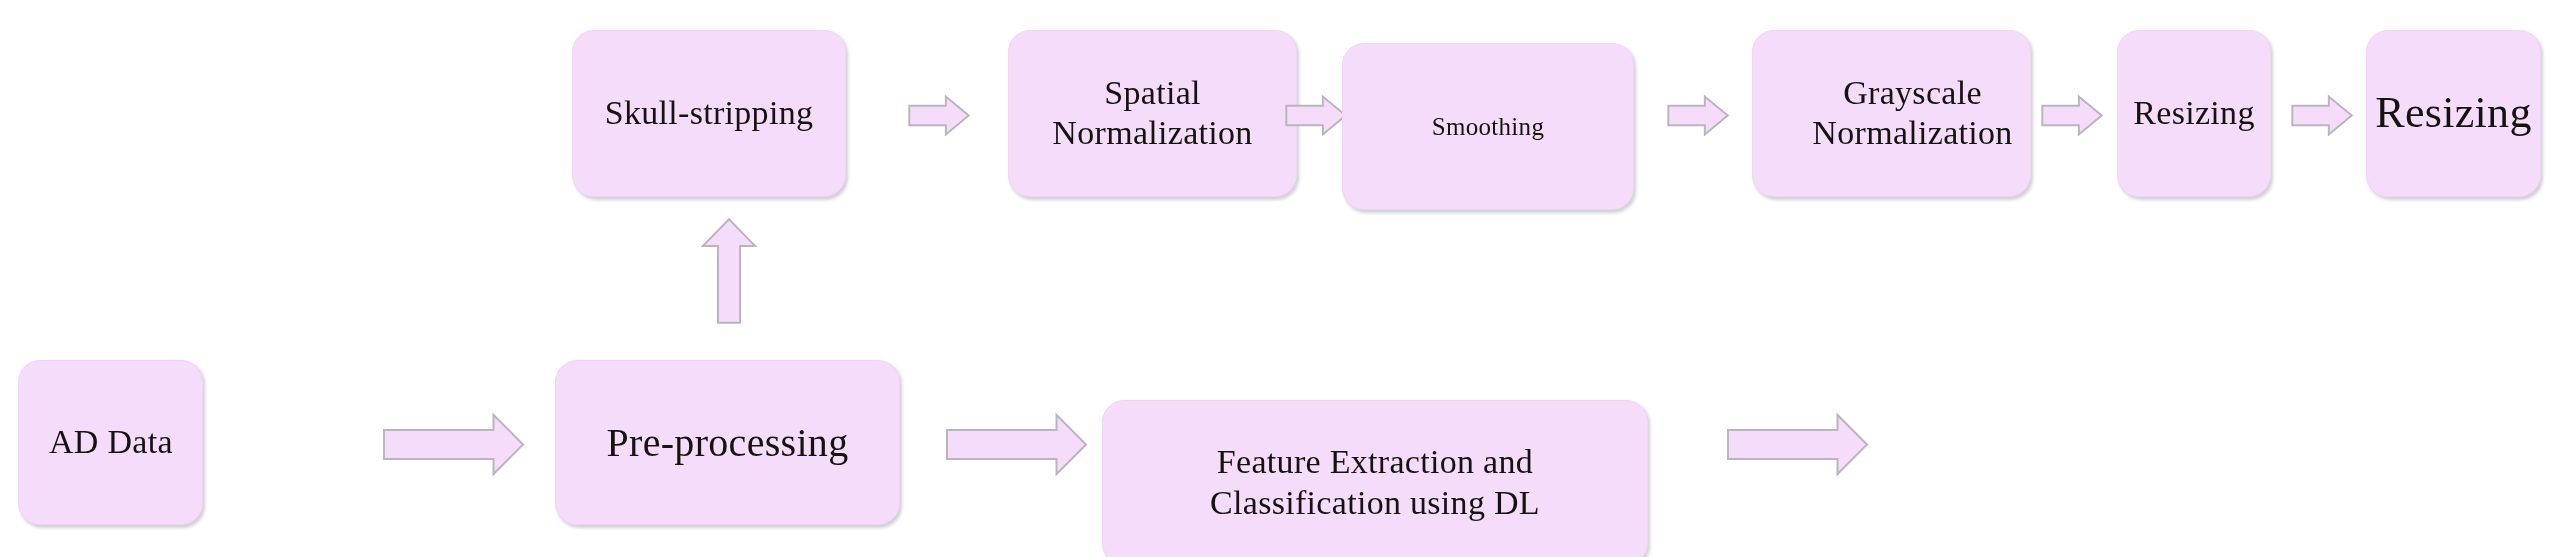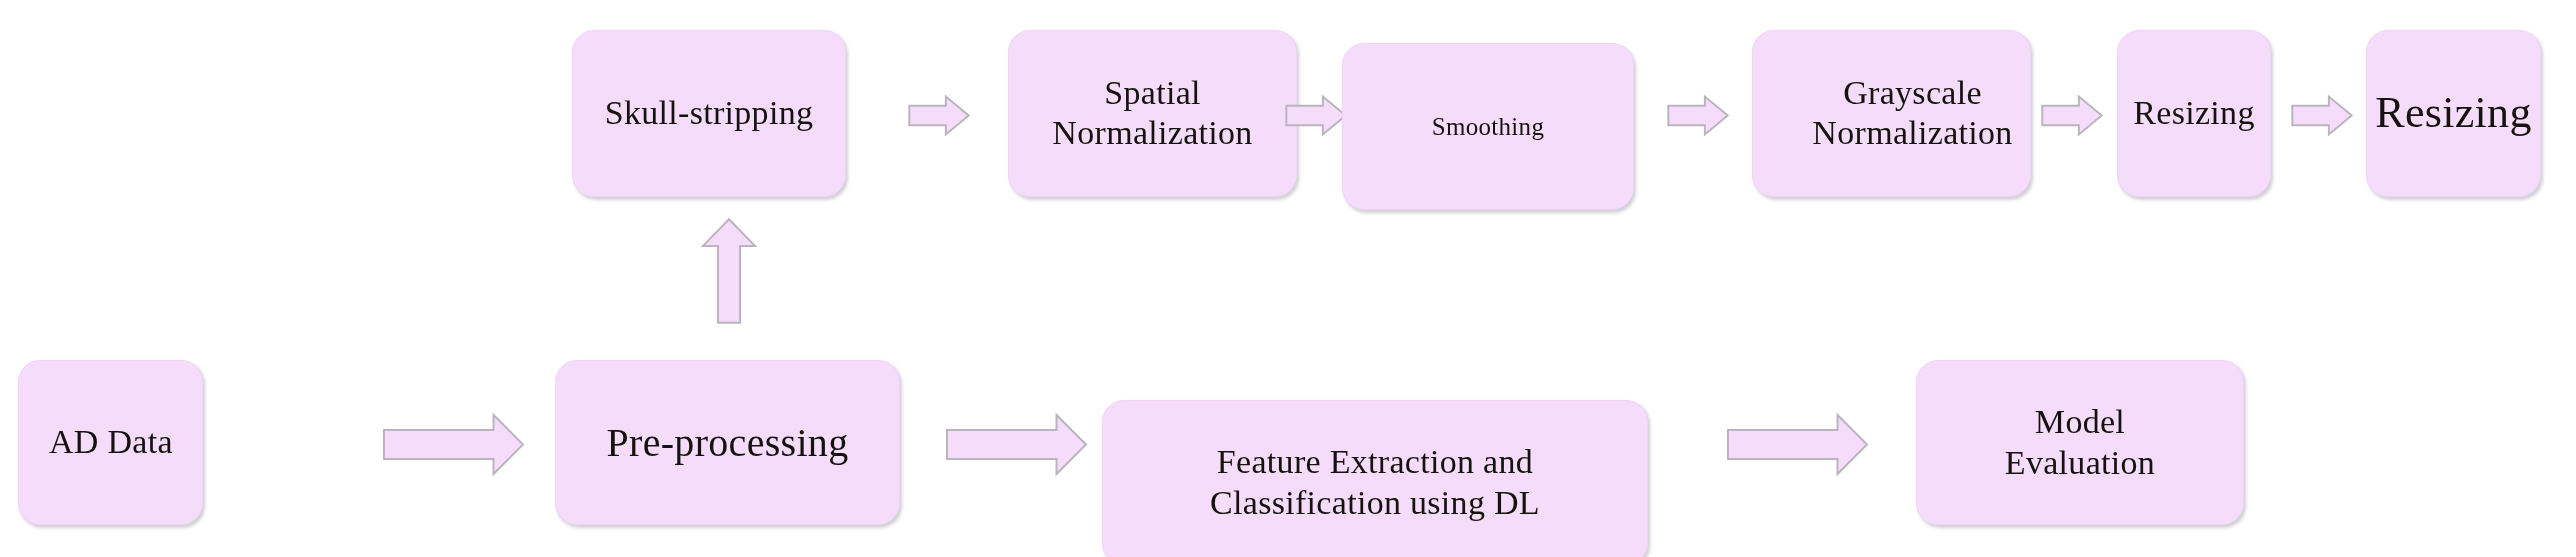--- a/index.html
+++ b/index.html
@@ -145,19 +145,15 @@
     <span class="node-label">Feature Extraction and
 Classification using DL</span>
   </div>
 
   <div class="arrow" style="left:1726px; top:413px; width:143px; height:63px;">
     <svg viewBox="0 0 218 96" width="143" height="63" aria-hidden="true">
       <path class="arrow-shape" d="M3,26 L170,26 L170,3 L215,48 L170,93 L170,70 L3,70 Z"></path>
     </svg>
   </div>
 
-  <div class="node" style="left:1916px; top:360px; width:328px; height:165px; font-size:34px;">
-    <span class="node-label">Model
-Evaluation</span>
-  </div>
 
 </div>
 
 
 </body></html>

